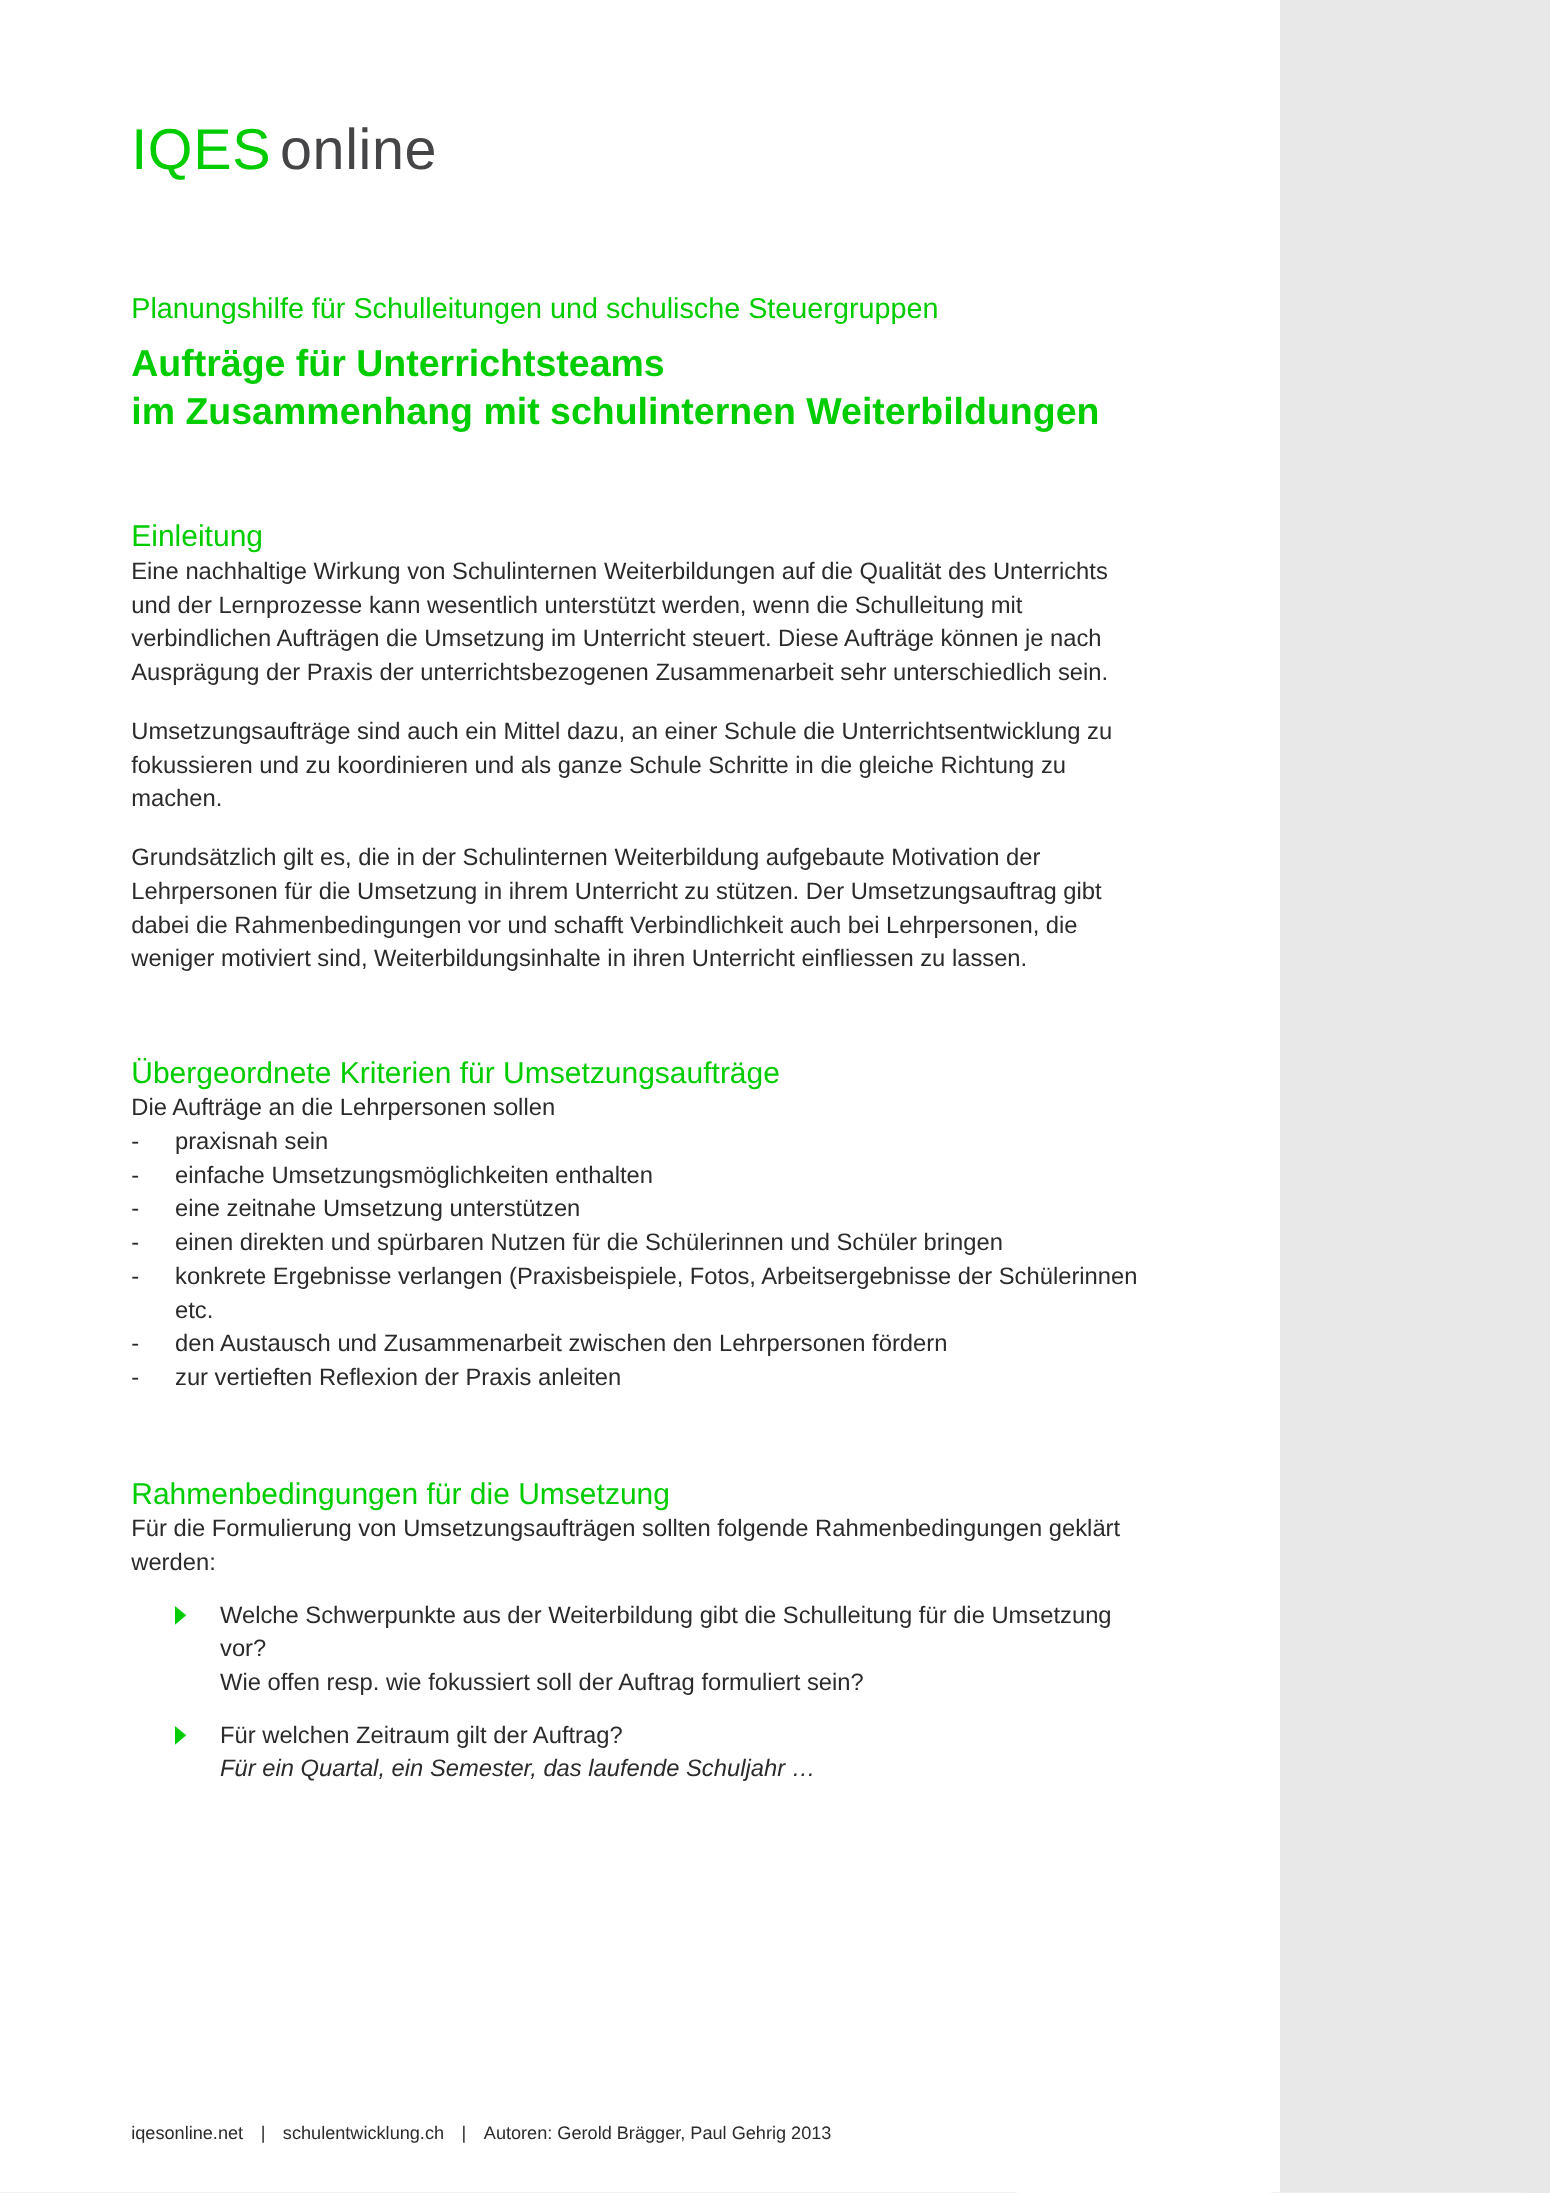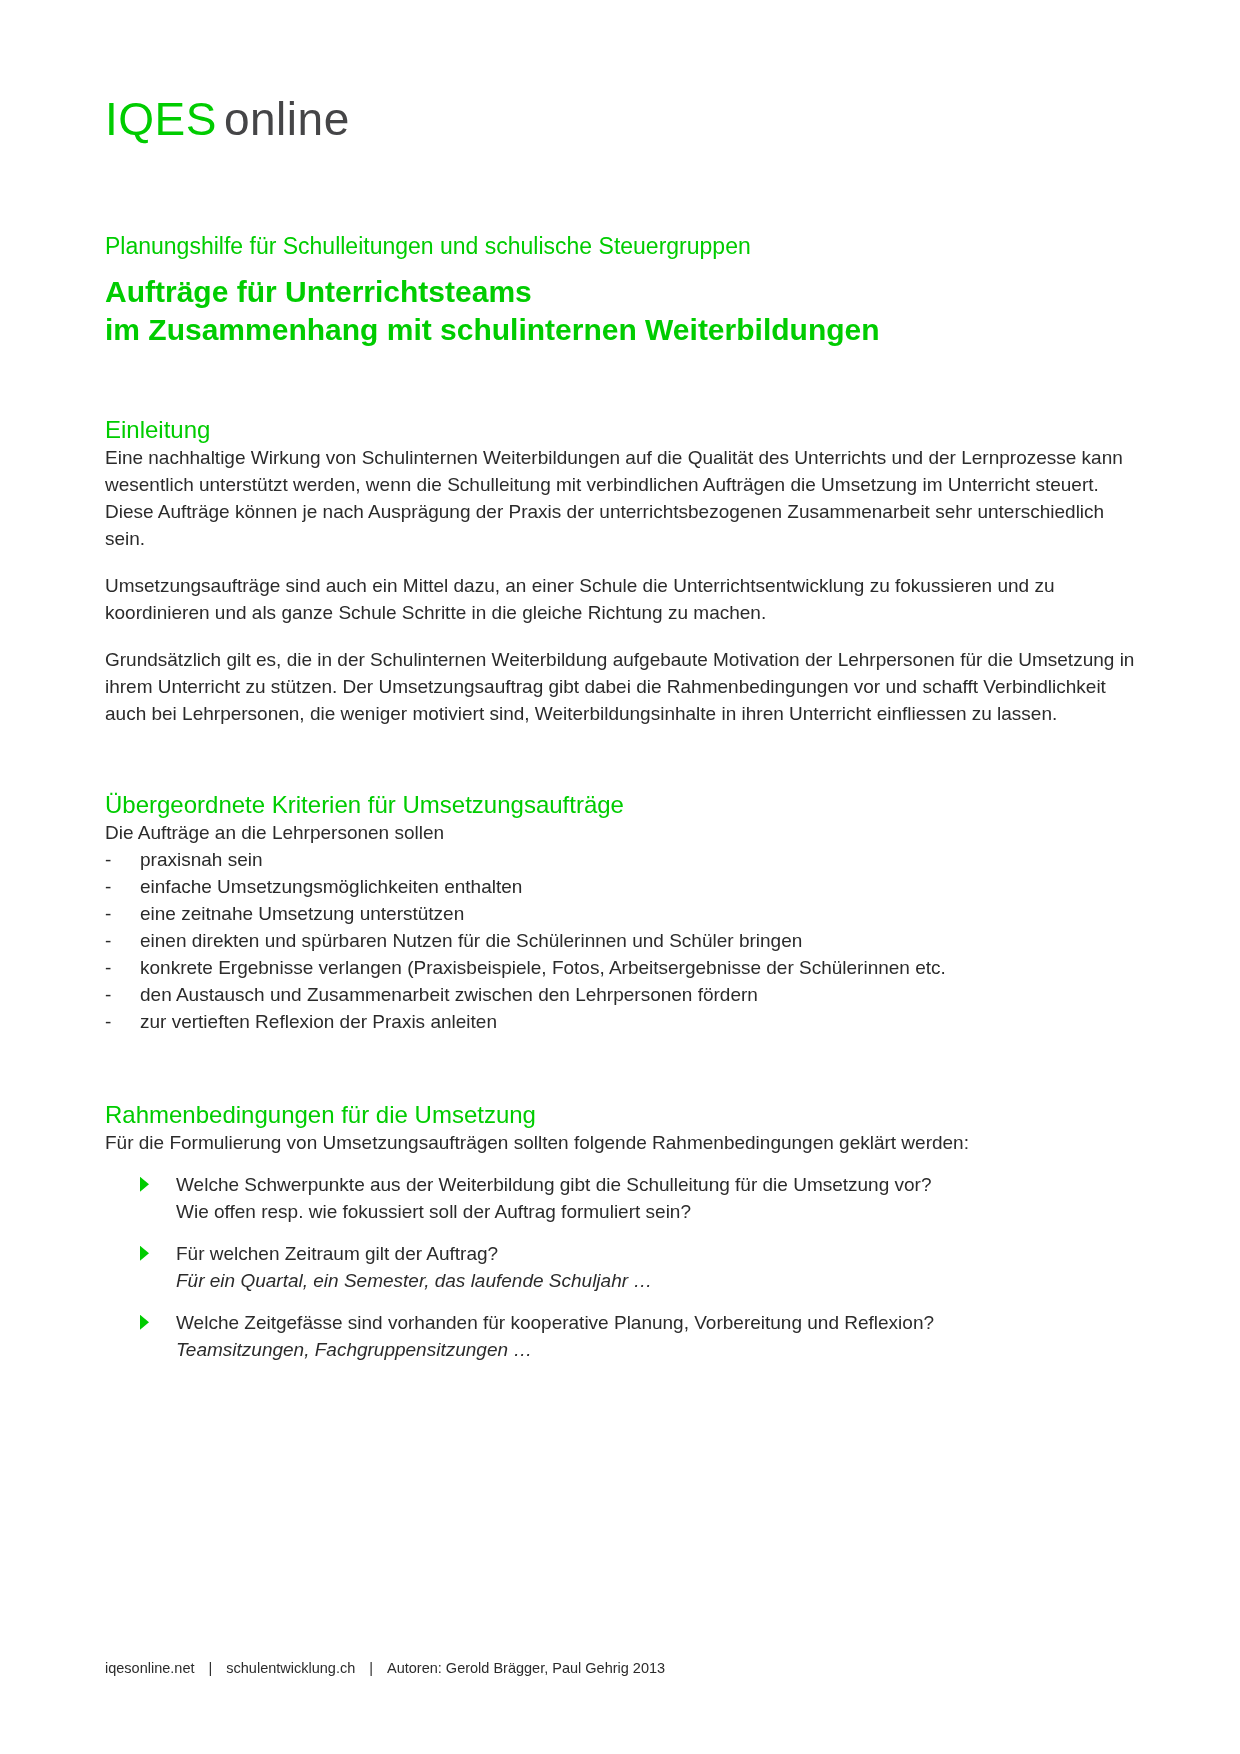--- a/index.html
+++ b/index.html
@@ -1,19 +1,19 @@
 <!DOCTYPE html>
 <html><head>
 <meta charset="utf-8">
 <style>
   * { margin: 0; padding: 0; box-sizing: border-box; }
   html, body { background: #e8e8e8; }
   .page {
     position: relative;
-    width: 1240px;
+    width: 1024px;
     height: 1754px;
     background: #ffffff;
     font-family: "Liberation Sans", "DejaVu Sans", sans-serif;
     color: #2b2b2b;
     overflow: hidden;
   }
   .content { padding: 0 103px 0 105px; }
 
   
   .logo { padding-top: 96px; font-size: 46px; font-weight: 300; letter-spacing: 0.5px; line-height: 1; }
@@ -53,21 +53,21 @@
     clip-path: polygon(0 0, 100% 50%, 0 100%);
   }
   .arrow-item .arrow-text { flex: 1; }
   .arrow-text .detail { display: block; }
   .arrow-text .detail.italic { font-style: italic; }
 
   
   .footer {
     position: absolute;
     left: 105px;
-    top: 1660px;
+    top: 1699px;
     font-size: 14.5px;
     color: #2b2b2b;
     display: flex;
     align-items: baseline;
     gap: 14px;
   }
 </style>
 </head>
 <body>
 
@@ -134,27 +134,20 @@
           <span class="detail">Wie offen resp. wie fokussiert soll der Auftrag formuliert sein?</span>
         </span>
       </div>
       <div class="arrow-item">
         <span class="arrow-cell"><span class="arrow-glyph"></span></span>
         <span class="arrow-text">
           <span class="question">Für welchen Zeitraum gilt der Auftrag?</span>
           <span class="detail italic">Für ein Quartal, ein Semester, das laufende Schuljahr …</span>
         </span>
       </div>
-      <div class="arrow-item">
-        <span class="arrow-cell"><span class="arrow-glyph"></span></span>
-        <span class="arrow-text">
-          <span class="question">Welche Zeitgefässe sind vorhanden für kooperative Planung, Vorbereitung und Reflexion?</span>
-          <span class="detail italic">Teamsitzungen, Fachgruppensitzungen …</span>
-        </span>
-      </div>
     </div>
 
   </div>
 
   <div class="footer">
     <span>iqesonline.net</span>
     <span>|</span>
     <span>schulentwicklung.ch</span>
     <span>|</span>
     <span>Autoren: Gerold Brägger, Paul Gehrig 2013</span>

